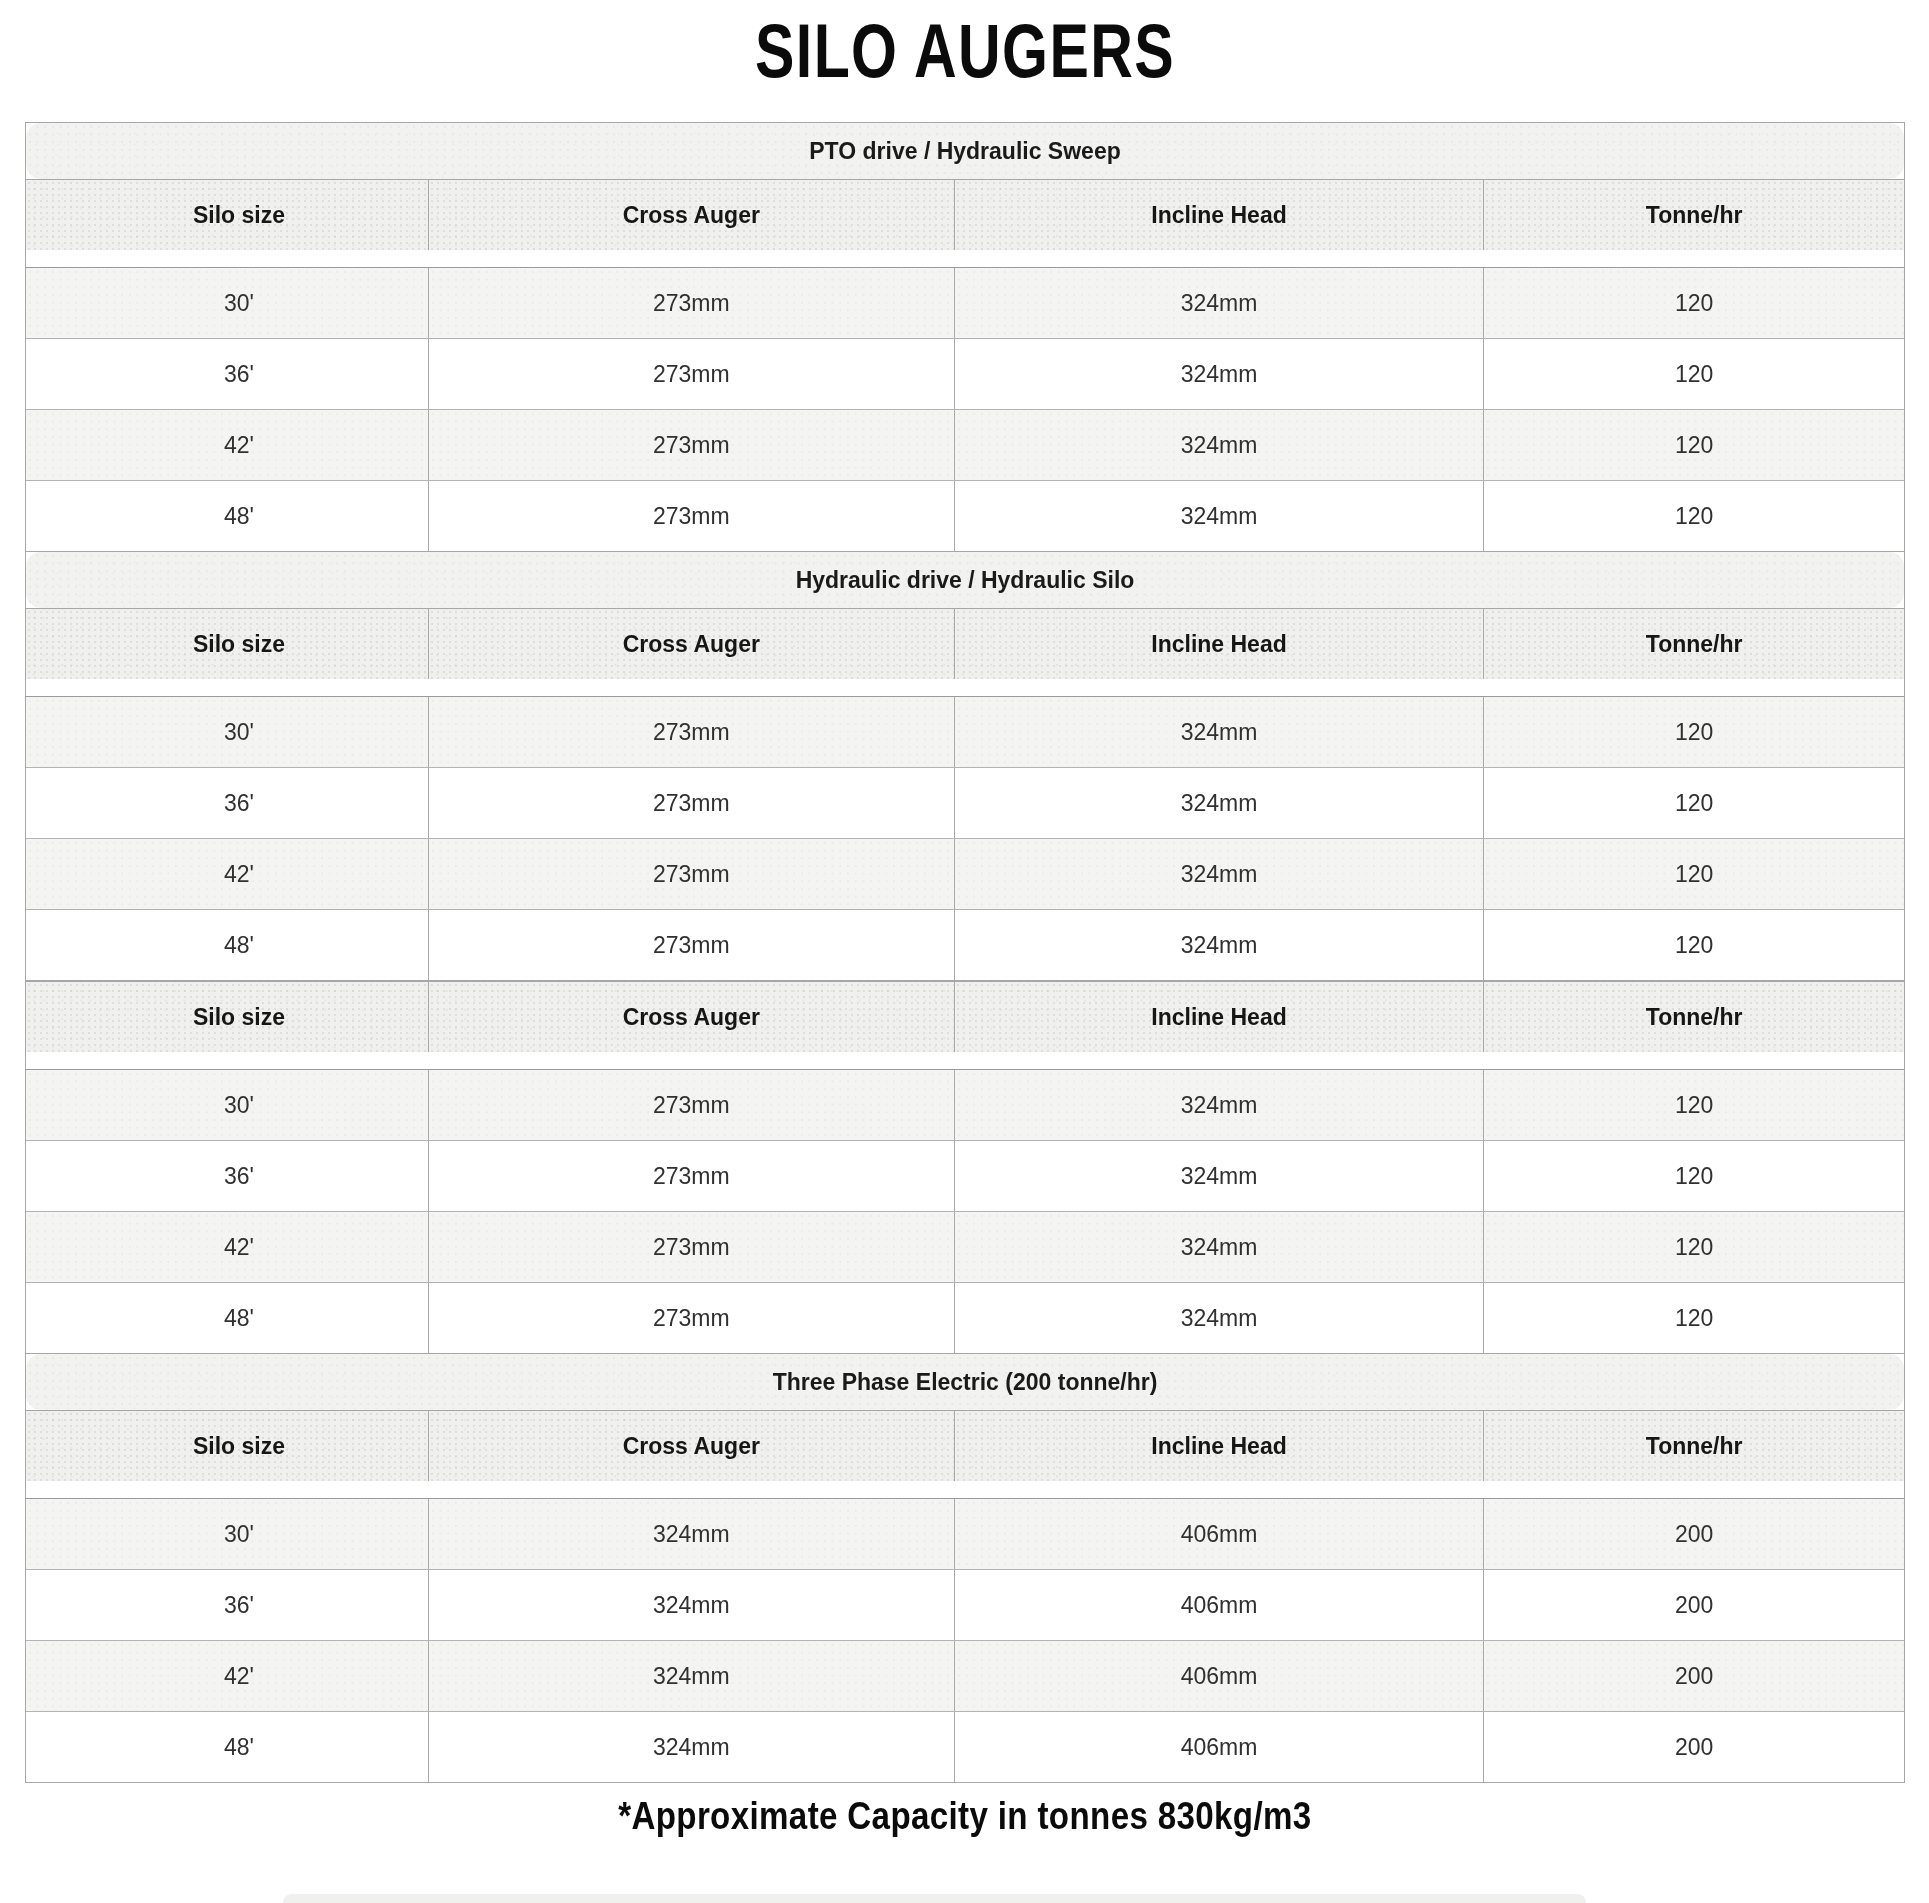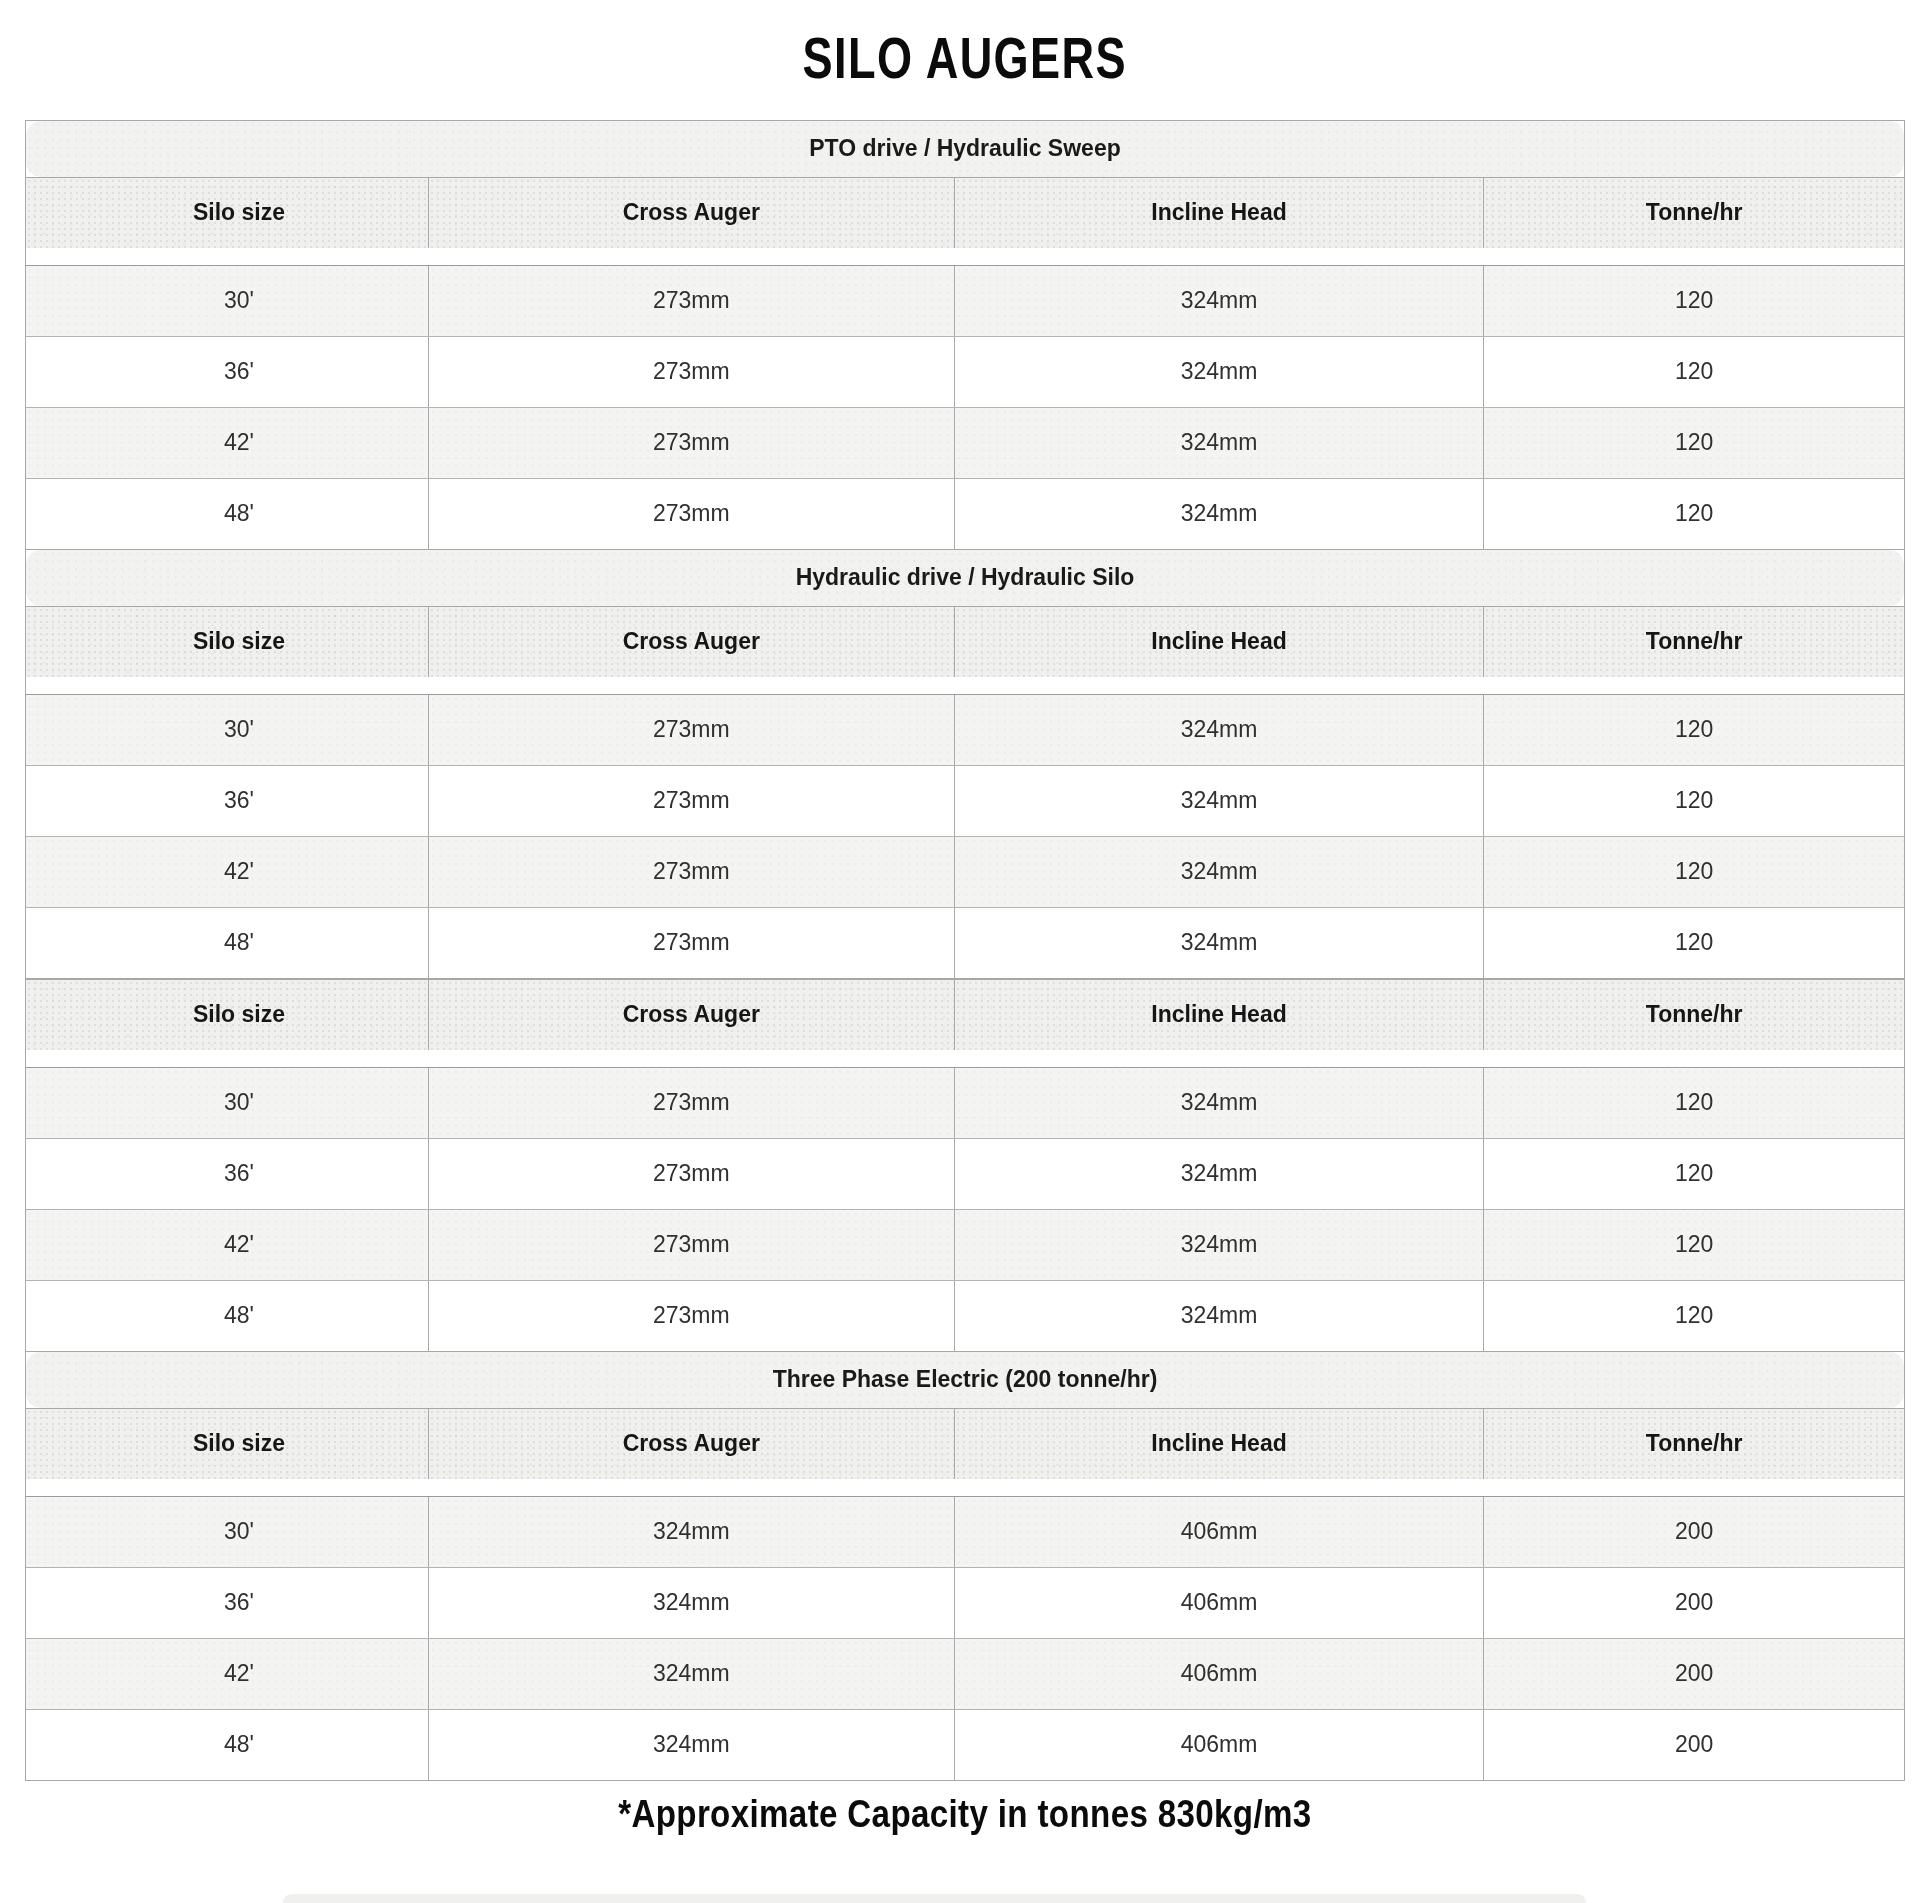--- a/index.html
+++ b/index.html
@@ -4,23 +4,23 @@
 <style>
   * { box-sizing: border-box; margin: 0; padding: 0; }
   html, body {
     width: 1930px; height: 1904px;
     background: #ffffff;
     font-family: "Liberation Sans", sans-serif;
     position: relative;
     overflow: hidden;
   }
   .page-title {
-    margin-top: 28px;
+    margin-top: 12px;
     text-align: center;
-    font-size: 55px;
+    font-size: 72px;
     font-weight: 900;
     color: #0b0b0b;
     line-height: 1.1;
     white-space: nowrap;
   }
   .page-title .squeeze {
     display: inline-block;
     transform: scaleX(0.82) scaleY(1.05);
     transform-origin: center;
     letter-spacing: 1.7px;

